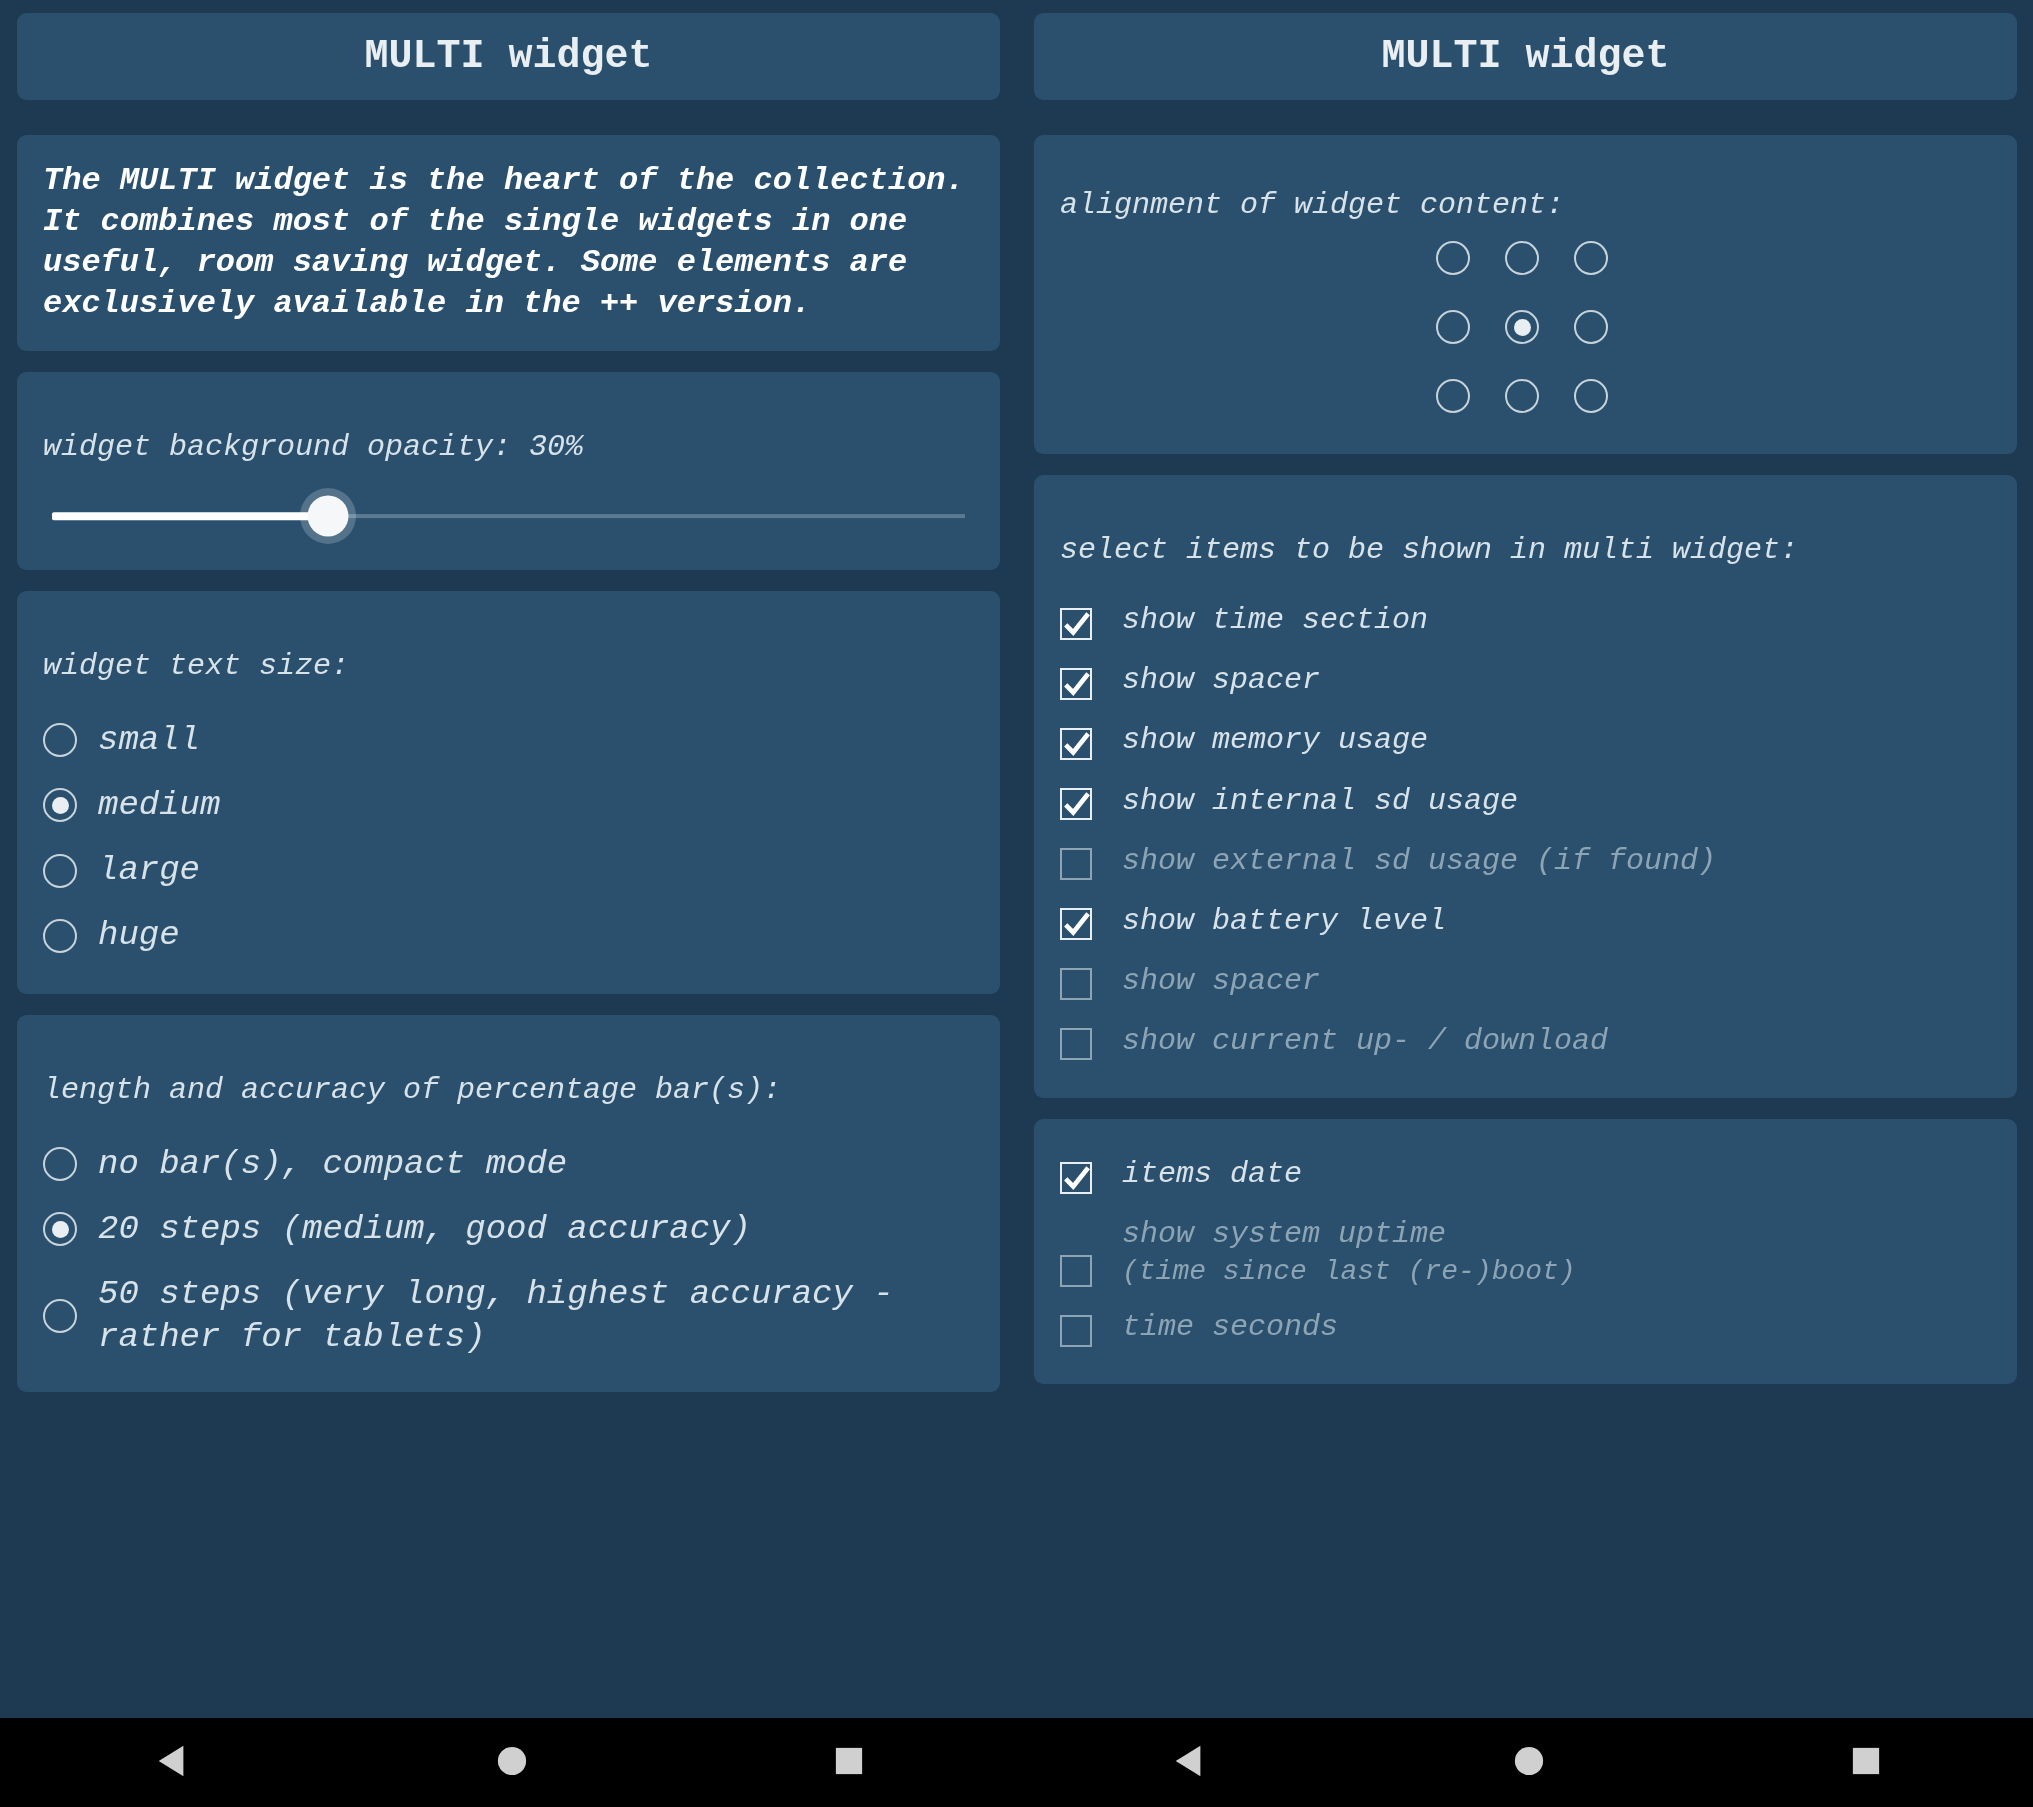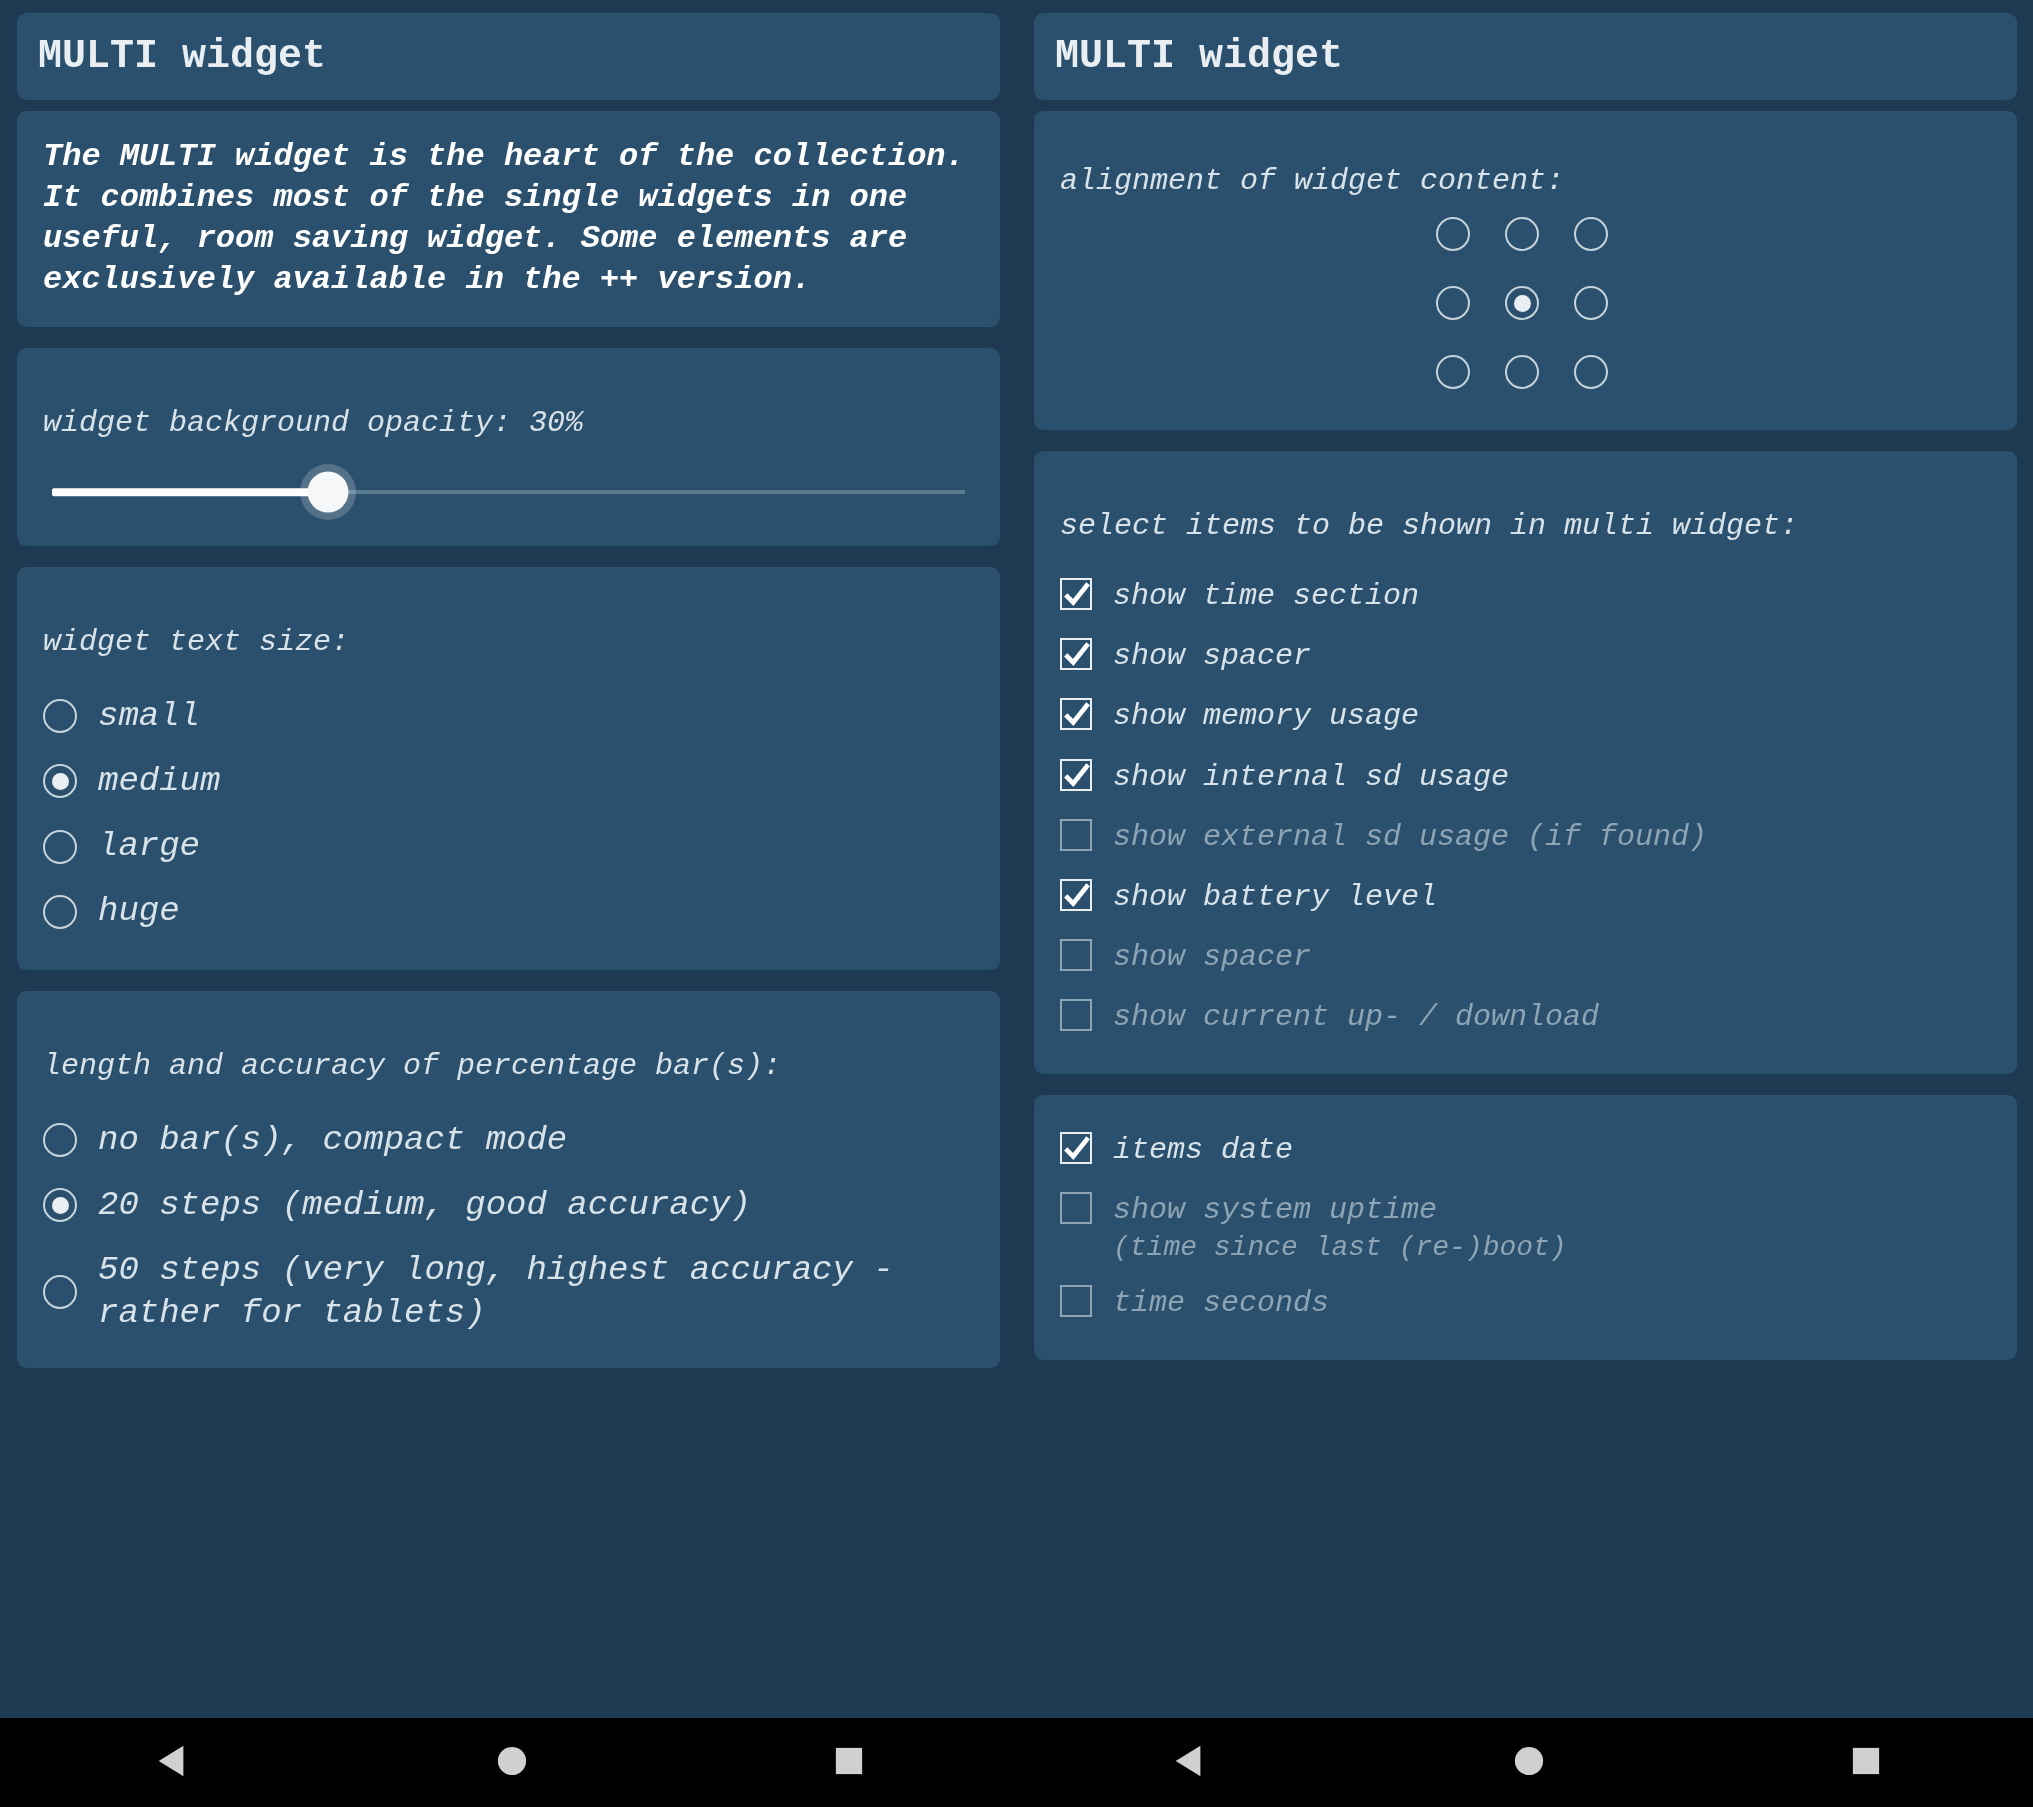--- a/index.html
+++ b/index.html
@@ -15,24 +15,24 @@
   .pane {
     width: 1017px;
     height: 1808px;
     position: relative;
     padding: 13px 17px 0 17px;
   }
   .title-card {
     background: #2a506e;
     border-radius: 9.4px;
     padding: 21px;
-    text-align: left;
+    text-align: center;
     font-size: 40px;
     font-weight: bold;
-    margin-bottom: 11px;
+    margin-bottom: 35px;
   }
   .card {
     background: #2a506e;
     border-radius: 9.4px;
     padding: 26px 26px;
     margin-bottom: 21px;
     font-style: italic;
   }
   .desc {
     font-size: 32px;
@@ -103,22 +103,23 @@
     width: 34px; height: 34px;
     border: 2.8px solid #c6d3db;
     border-radius: 50%;
     display:flex; align-items:center; justify-content:center;
   }
   .align-cell.selected .align-dot {
     width: 17px; height: 17px; background:#e8eef2; border-radius:50%;
   }
   
   .check-row {
-    display: flex; align-items: flex-start;
+    display: flex; align-items: flex-end;
     padding: 11.3px 0;
+    gap: 9px;
   }
   .check-row.dim .check-label,
   .check-row.dim .check-sublabel { color: #8da4b4; }
   .check-row.dim .check-box { border-color: #8da4b4; }
   .check-box {
     width: 32px; height: 32px;
     border: 2.8px solid #e8eef2;
     margin-right: 21px;
     flex-shrink: 0;
     display:flex; align-items:center; justify-content:center;

